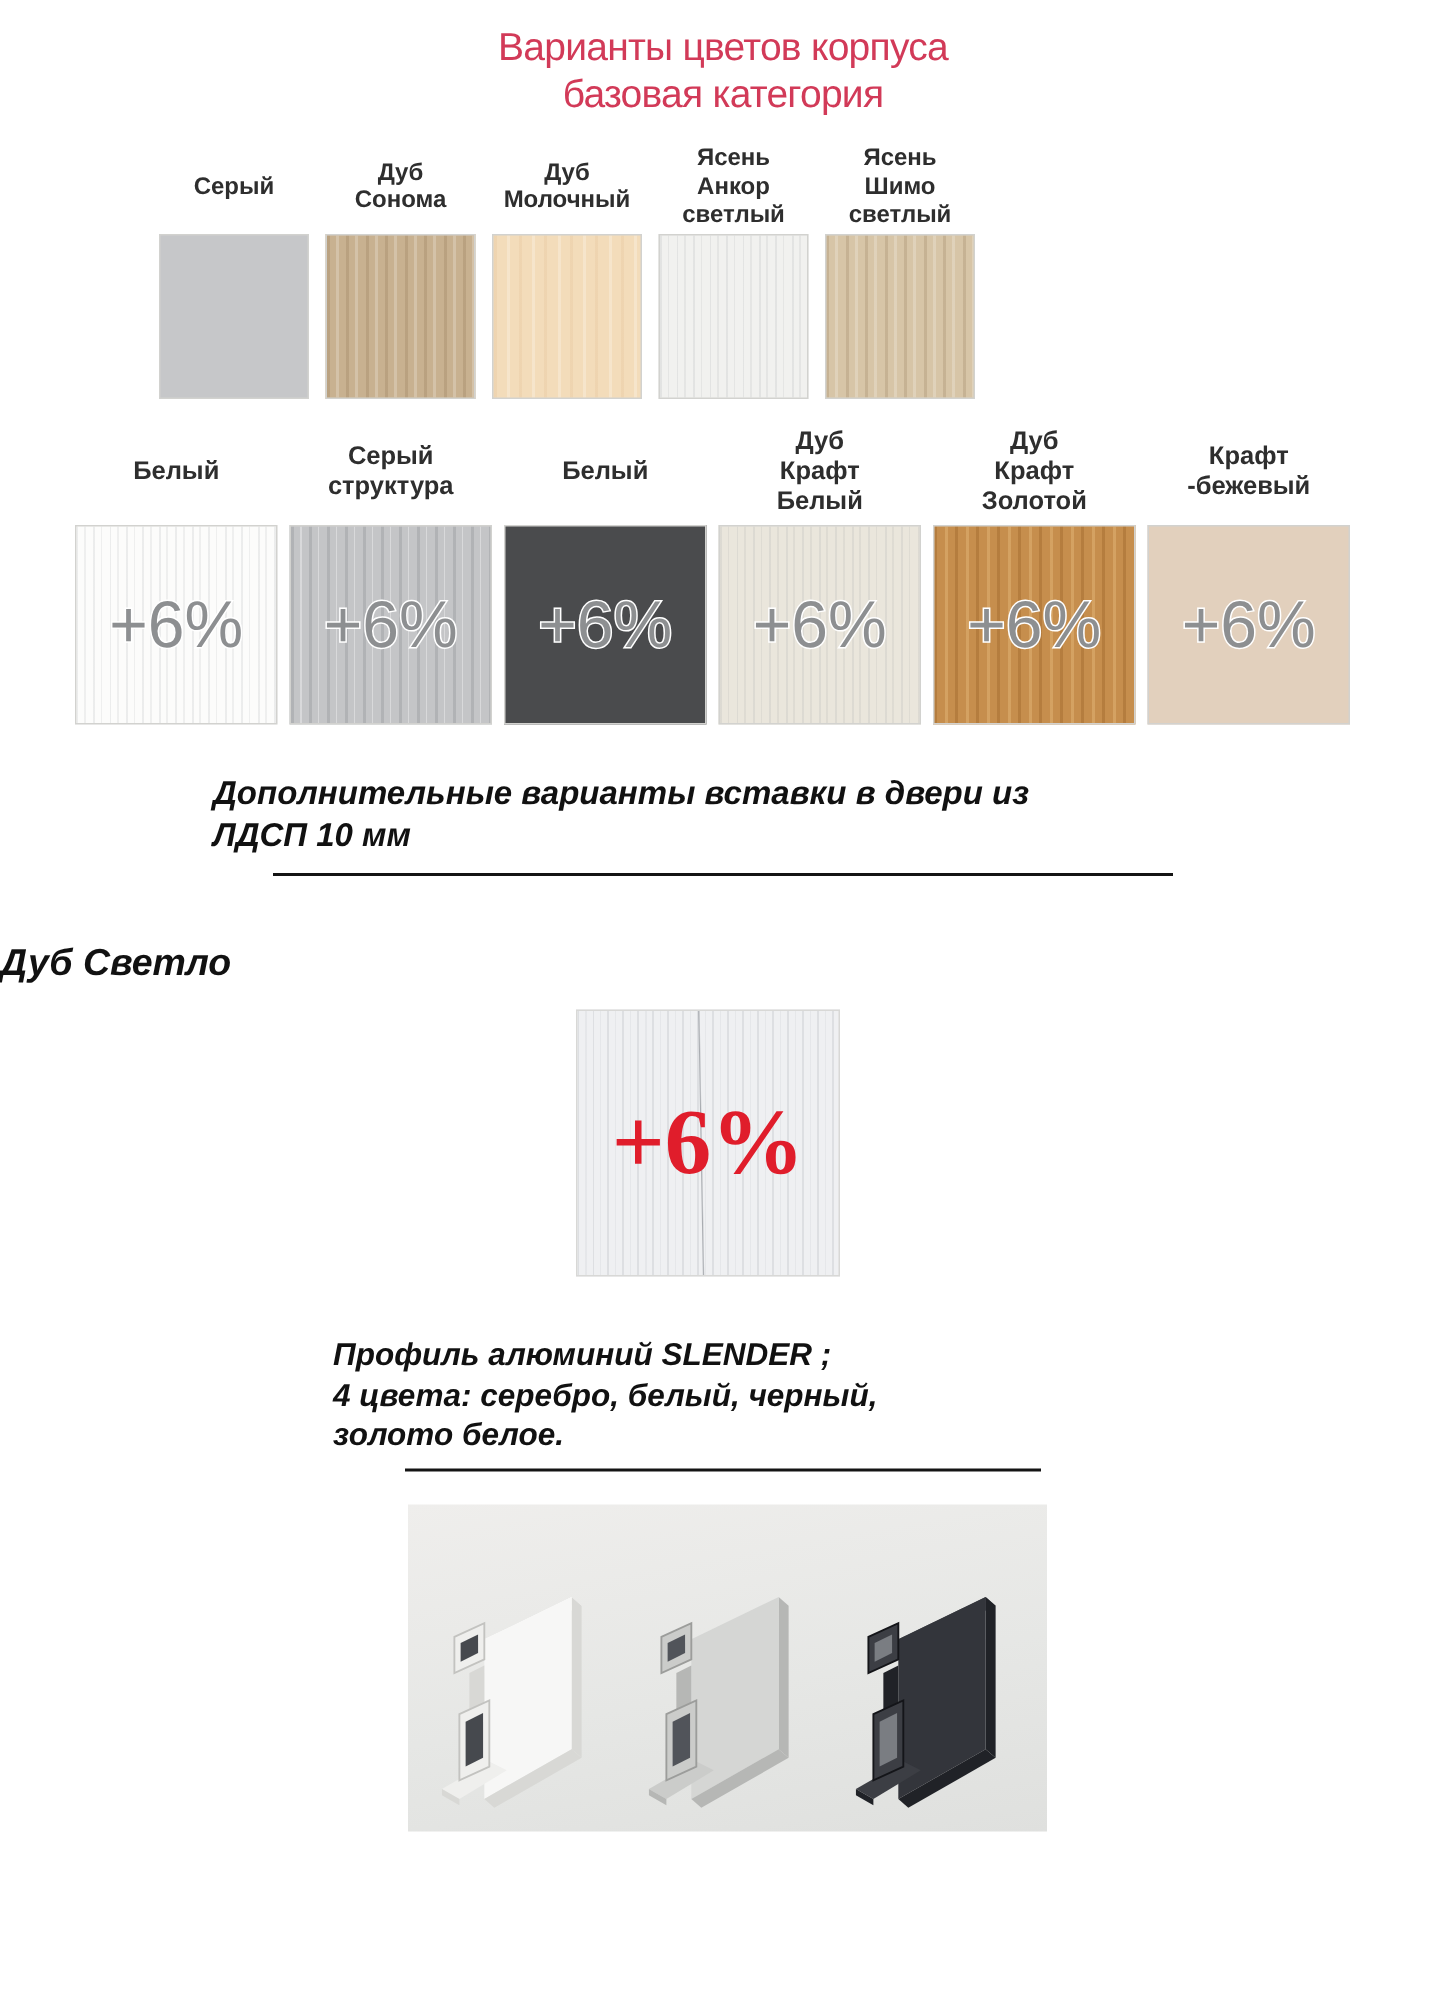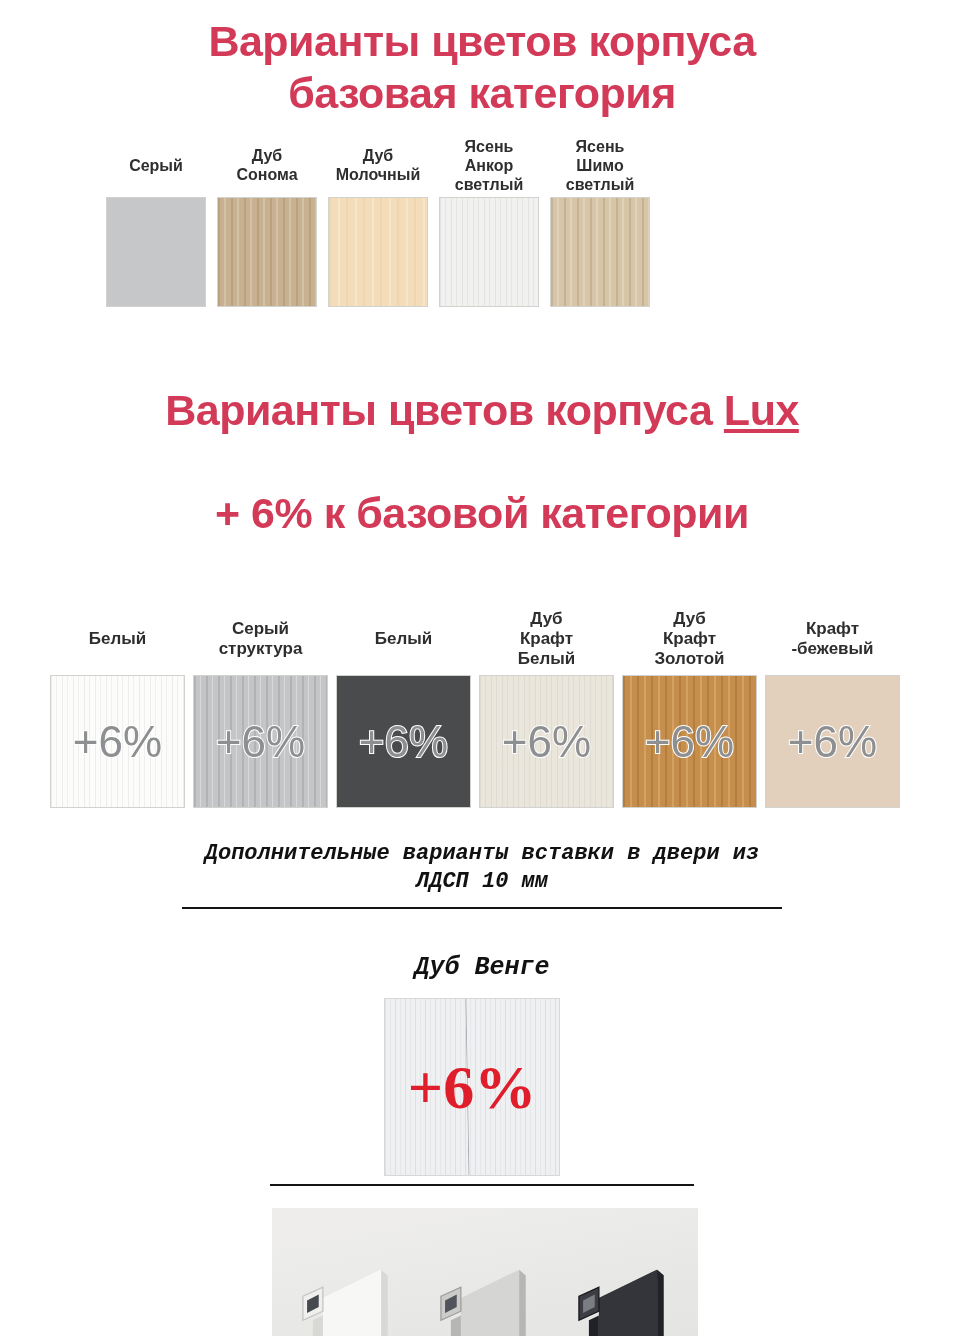--- a/index.html
+++ b/index.html
@@ -6,21 +6,21 @@
   body{
     width:964px;height:1336px;background:#ffffff;
     font-family:"Liberation Sans", sans-serif;
     color:#222;overflow:hidden;
   }
   .page{position:relative;width:964px;height:1336px;}
 
   
   .title{
     margin:16px 0 0;text-align:center;
-    font-size:43px;font-weight:700;line-height:1.2;
+    font-size:26px;font-weight:400;line-height:1.2;
     letter-spacing:-0.5px;white-space:pre-line;
   }
   .title2{margin-top:26px;}
   .u{text-decoration:underline;text-underline-offset:4px;}
 
   
   .row{display:grid;}
   .row-base{
     margin:22px 0 0 106px;
     grid-template-columns:repeat(6,100px);column-gap:11px;
@@ -68,22 +68,22 @@
   .tx-none::before{background:none;}
 
   .pct{
     position:relative;z-index:2;
     font-size:44px;font-weight:400;color:#8d8f91;
     -webkit-text-stroke:2px #ffffff;paint-order:stroke fill;
   }
 
   
   .bold-it{
-    font-weight:700;font-style:italic;text-align:center;
-    white-space:pre-line;color:#111;font-family:Liberation Mono, monospace;
+    font-weight:700;font-style:italic;
+    white-space:pre-line;color:#111;
   }
   .inserts-heading{margin:32px auto 0;width:680px;font-size:22px;line-height:1.25;}
   .rule{border:none;border-top:2px solid #141414;margin:12px auto 0;}
   .rule-wide{width:600px;}
   .rule-narrow{width:424px;margin-top:8px;}
 
   .elza-name{margin:44px 0 0;font-size:25px;}
   .elza-swatch{
     position:relative;width:176px;height:178px;
     margin:16px 0 0 384px;border:1px solid #d8d8d6;
@@ -146,24 +146,20 @@
       <div class="sw tx-white" style="background-color: rgb(241, 241, 239);"></div>
     </div>
     <div class="col">
       <div class="lab">Ясень
 Шимо
 светлый</div>
       <div class="sw tx-oak" style="background-color: rgb(215, 197, 167);"></div>
     </div>
   </section>
 
-  <h2 class="title title2" style="color:#d23a58">
-    <div><span>Варианты цветов корпуса </span><span class="u">Lux</span></div>
-    <div>+ 6% к базовой категории</div>
-  </h2>
 
   <section class="row row-lux">
     <div class="col">
       <div class="lab">Белый</div>
       <div class="sw tx-white" style="background-color: rgb(252, 252, 251);">
         <span class="pct">+6%</span>
         </div>
     </div>
     <div class="col">
       <div class="lab">Серый
@@ -200,25 +196,28 @@
       <div class="sw tx-none" style="background-color: rgb(226, 208, 189);">
         <span class="pct">+6%</span>
         </div>
     </div>
   </section>
 
   <p class="bold-it inserts-heading">Дополнительные варианты вставки в двери из
 ЛДСП 10 мм</p>
   <hr class="rule rule-wide">
 
-  <p class="bold-it elza-name">Дуб Венге</p>
+  <p class="bold-it elza-name">Дуб Светло</p>
   <div class="elza-swatch tx-elza" style="background-color: rgb(239, 240, 242);">
     <span class="pct-red">+6%</span>
   </div>
 
+  <p class="bold-it profile-heading">Профиль алюминий SLENDER ;
+4 цвета: серебро, белый, черный,
+золото белое.</p>
   <hr class="rule rule-narrow">
 
   <figure class="photo" style="margin-top:22px">
 
     <div class="pcol p-white">
       <svg width="118" height="158" viewBox="0 0 130 190">
         <polygon points="36,48 106,14 114,21 44,55" fill="var(--top)"></polygon>
         <polygon points="106,14 114,21 114,143 106,136" fill="var(--edge)"></polygon>
         <polygon points="36,48 106,14 106,136 36,176" fill="var(--face)"></polygon>
         <polygon points="36,176 106,136 114,143 44,183" fill="var(--edge)"></polygon>

